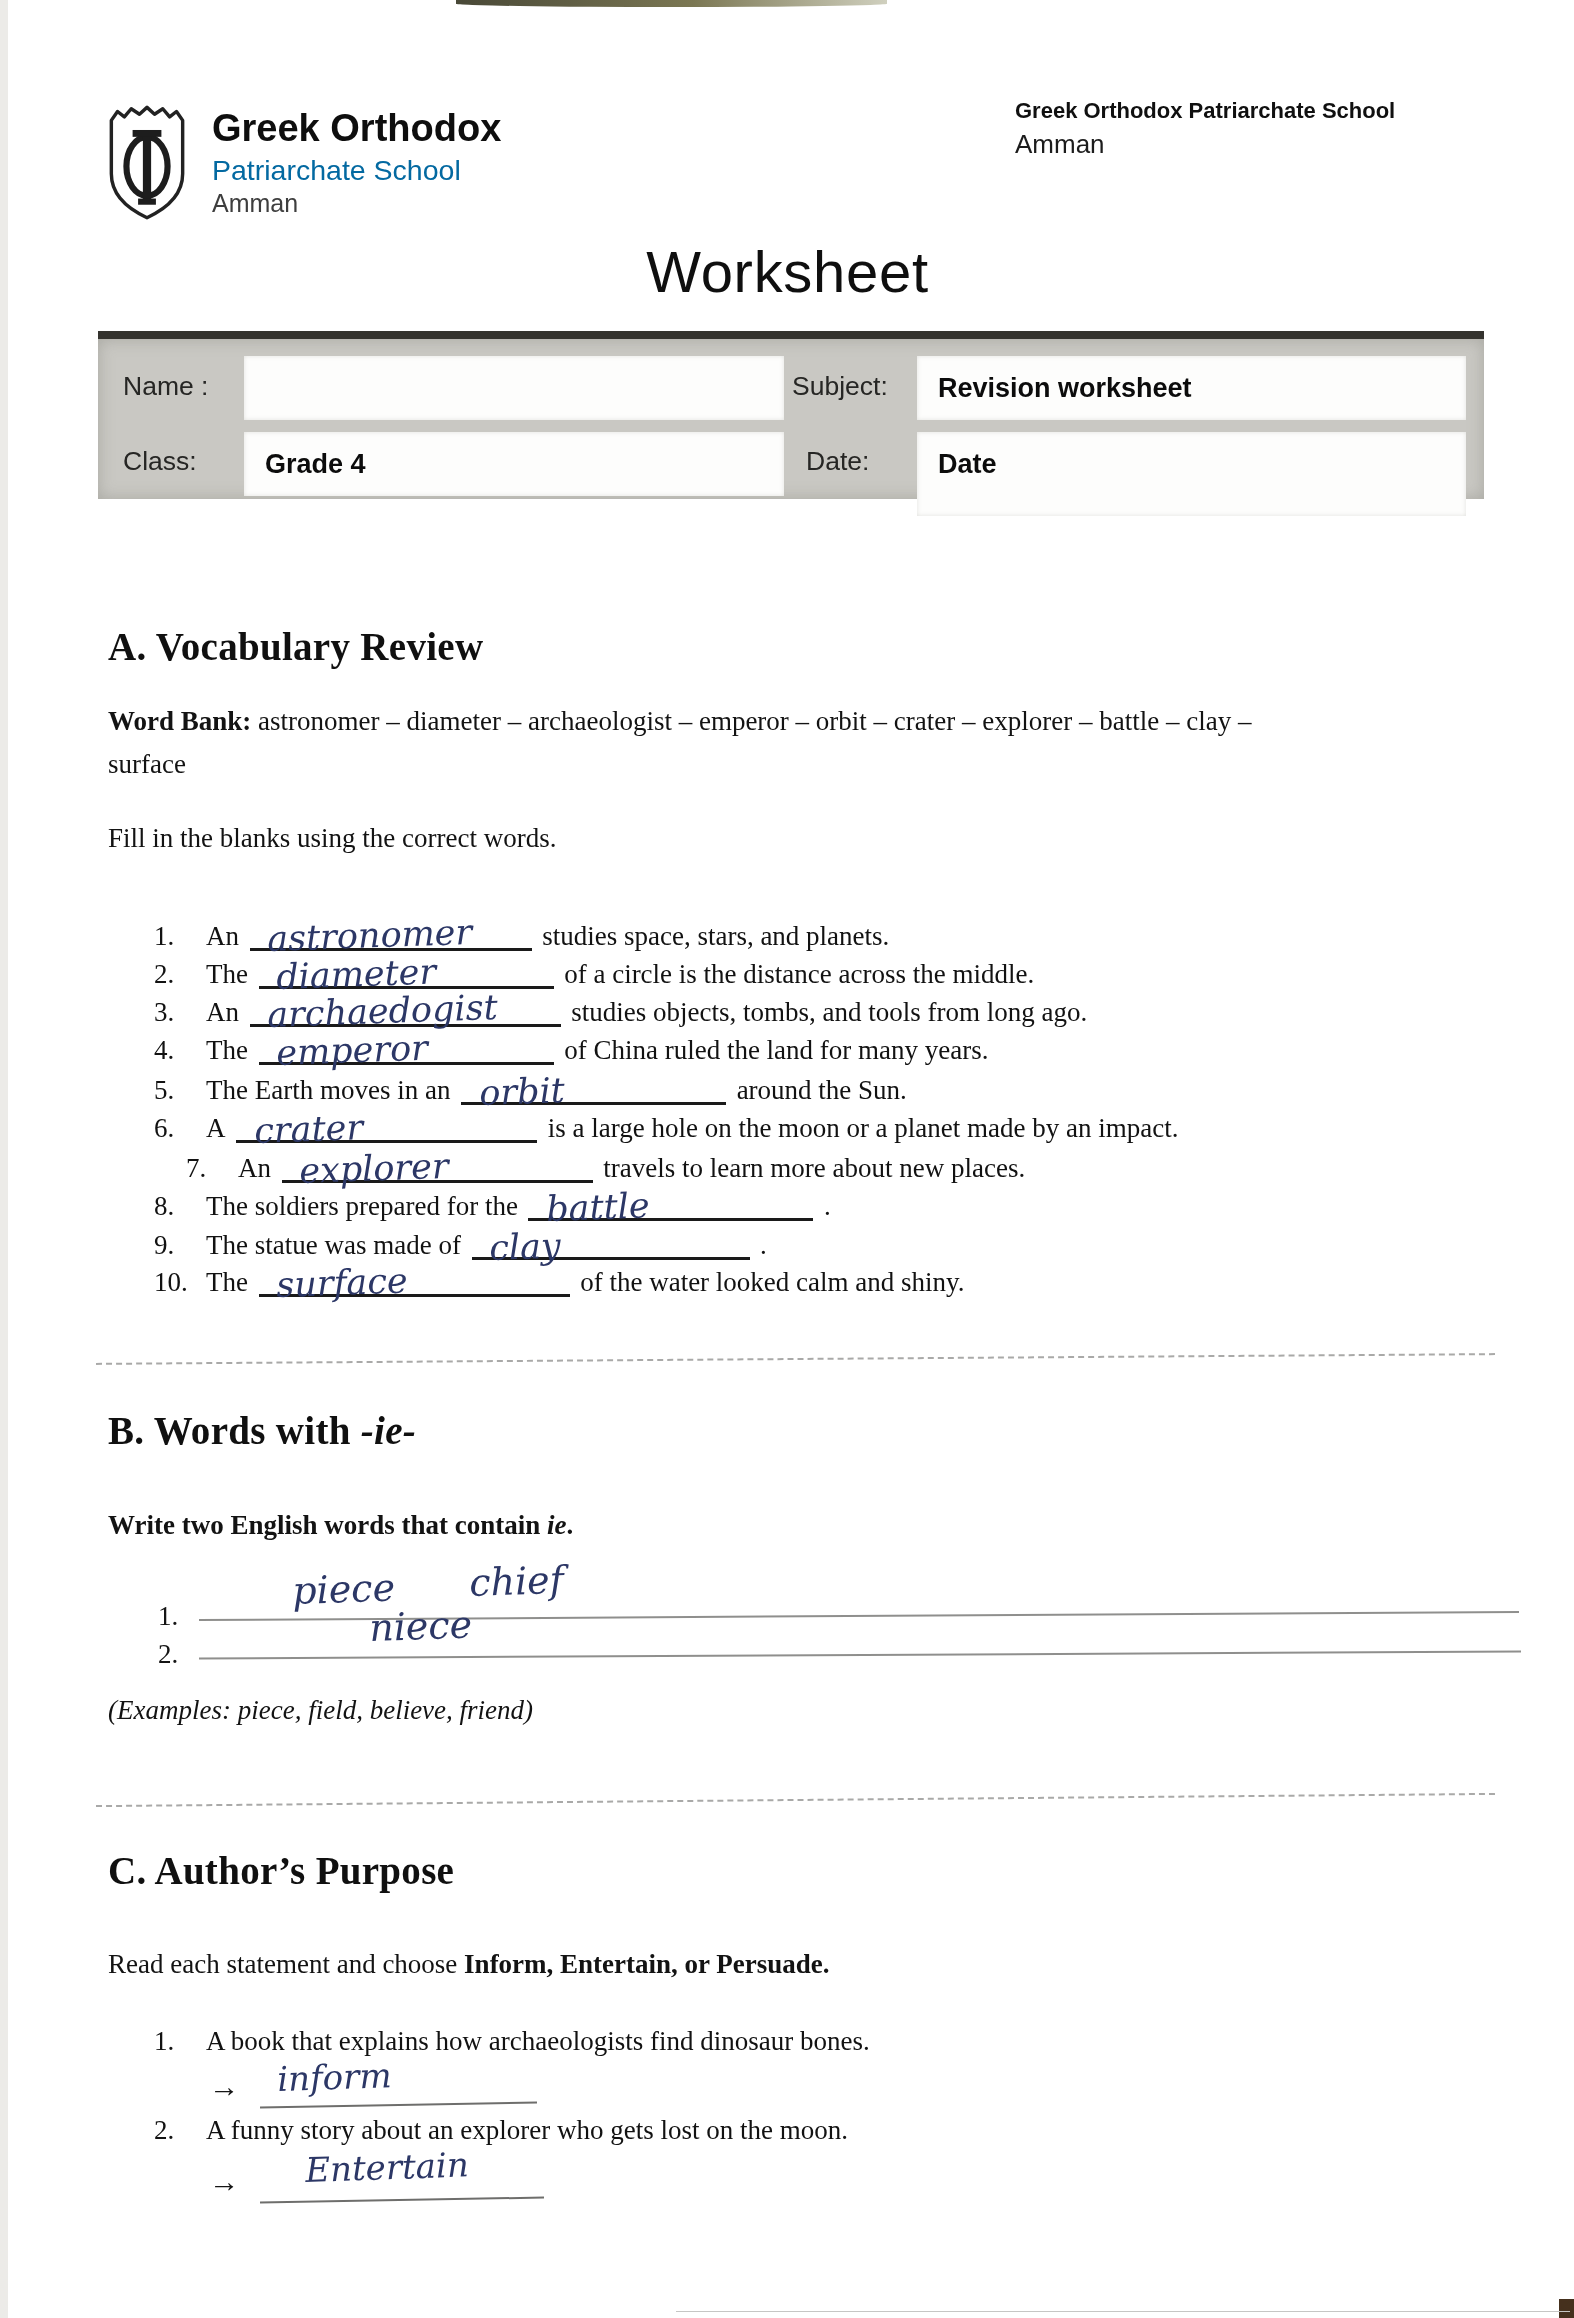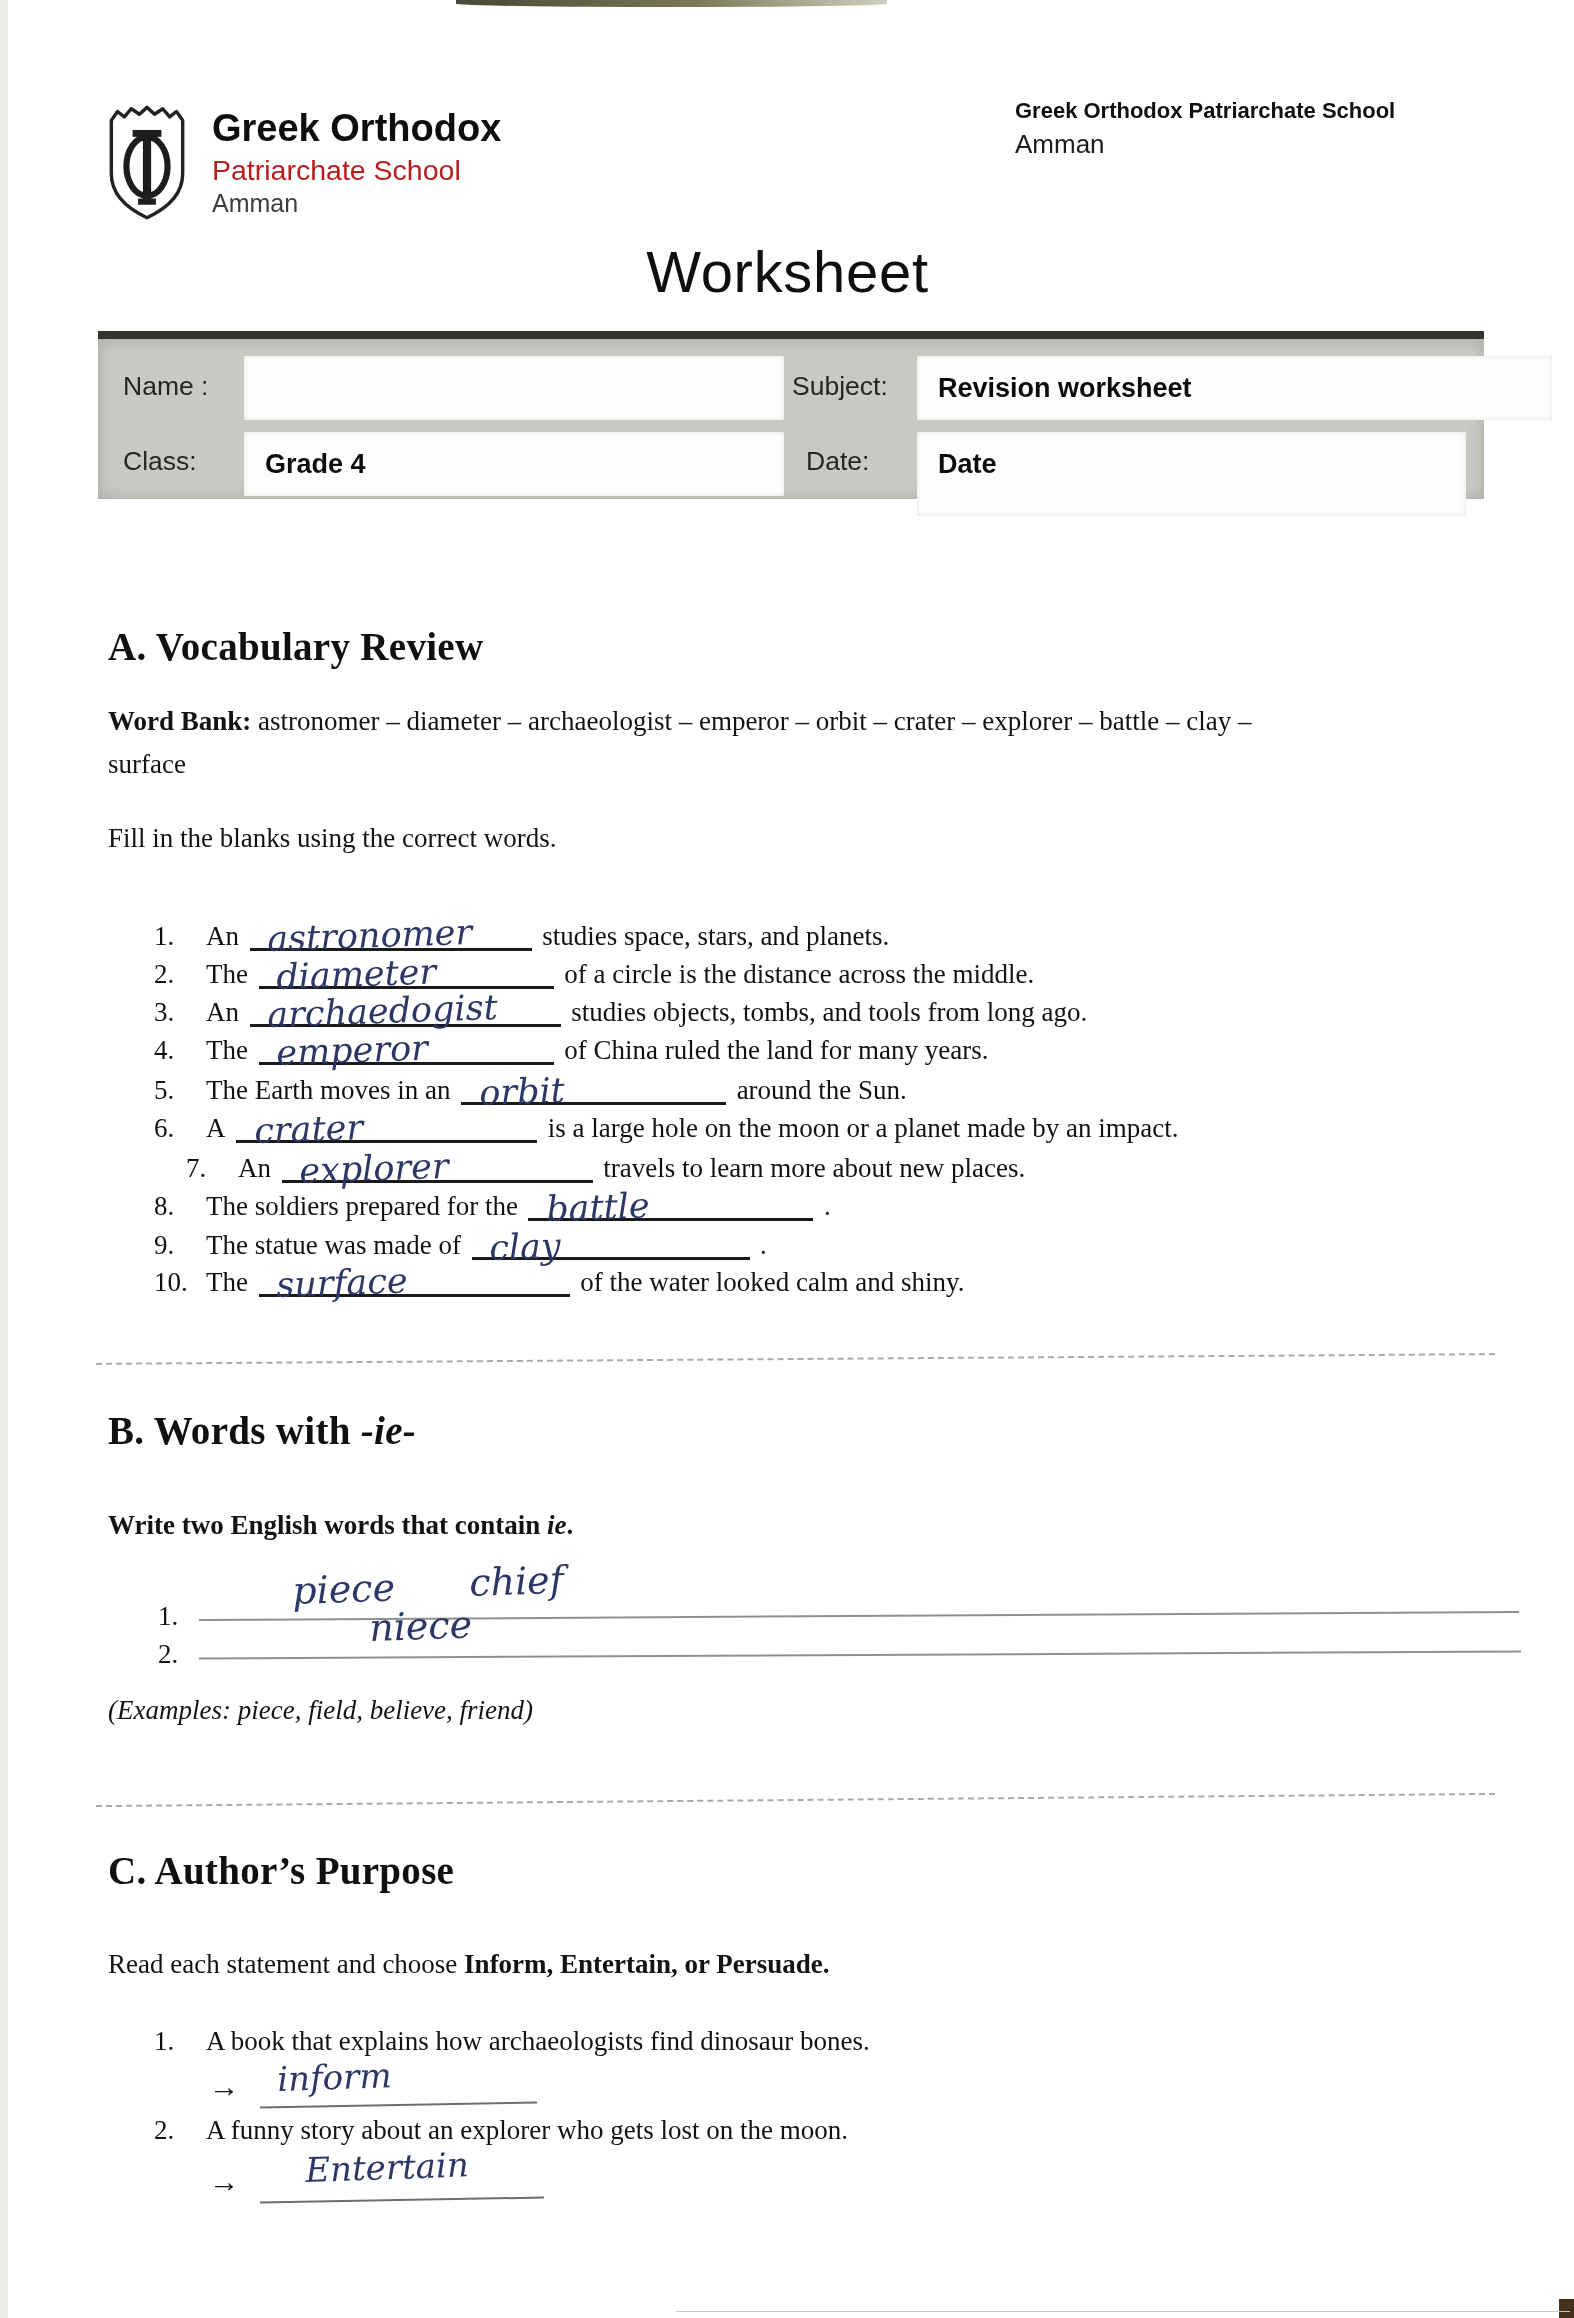--- a/index.html
+++ b/index.html
@@ -12,34 +12,34 @@
   .edge-left{position:absolute;left:0;top:0;width:8px;height:2319px;background:#ecebe8;}
   .top-streak{position:absolute;left:456px;top:0;width:431px;height:6.6px;border-radius:0 0 60% 60%;
               background:linear-gradient(90deg,rgba(40,40,20,.85),rgba(90,85,40,.8) 55%,rgba(120,120,70,.35));}
   .corner-blob{position:absolute;right:0;bottom:0;width:16px;height:20px;background:#45301d;}
   .bottom-line{position:absolute;left:676px;top:2311px;width:894px;height:1.3px;background:#c6c6c4;}
 
   
   .logo{position:absolute;left:99px;top:97px;width:96px;height:127px;}
   .sch-left{position:absolute;left:212px;top:105px;line-height:1.25;}
   .sl1{font-size:38px;font-weight:bold;color:#0e0e0e;}
-  .sl2{font-size:28.5px;color:#b91c1c;}
+  .sl2{font-size:28.5px;color:#0369a1;}
   .sl3{font-size:25px;color:#3e3e3e;}
   .sch-right{position:absolute;left:1015px;top:98px;}
   .sr1{font-size:22px;font-weight:bold;color:#101010;}
   .sr2{font-size:26px;color:#1c1c1c;margin-top:5.3px;}
   .main-title{position:absolute;left:0;top:238px;width:1575px;text-align:center;
               font-size:58px;color:#0f0f0f;letter-spacing:0.7px;}
 
   
   .info{position:absolute;left:98px;top:331px;width:1386px;height:160px;background:#c9c8c3;
         border-top:8px solid #34332e;box-shadow:inset 0 0 16px rgba(110,110,100,.35);}
   .cell{position:absolute;background:#fdfdfc;box-shadow:inset 0 0 4px rgba(140,140,130,.25);}
   .cell-nv{left:146px;top:17px;width:540px;height:64px;}
-  .cell-sv{left:819px;top:17px;width:635px;height:64px;}
+  .cell-sv{left:819px;top:17px;width:549px;height:64px;}
   .cell-cv{left:146px;top:93px;width:540px;height:64px;}
   .cell-dv{left:819px;top:93px;width:549px;height:84px;}
   .lbl{position:absolute;font-family:"Liberation Sans",sans-serif;font-size:26.5px;color:#262624;}
   .val{font-family:"Liberation Sans",sans-serif;font-size:27px;font-weight:700;color:#0c0c0c;
        line-height:64px;padding-left:21px;white-space:nowrap;}
 
   
   .h2{position:absolute;font-size:39px;font-weight:bold;color:#101010;letter-spacing:0.3px;}
   .body-text{position:absolute;font-size:27px;color:#131313;}
   .divider{position:absolute;left:96px;width:1399px;border-top:2px dashed #9b9b99;opacity:.85;}

